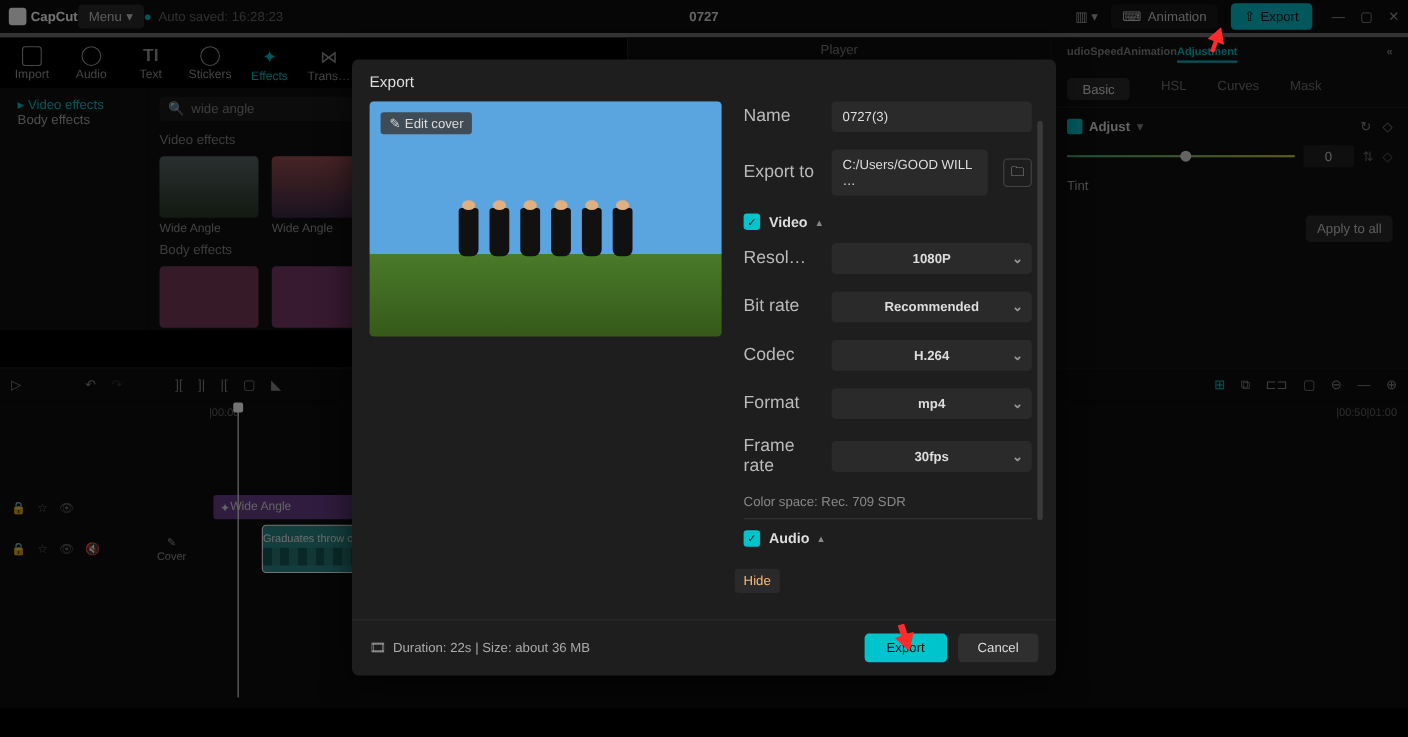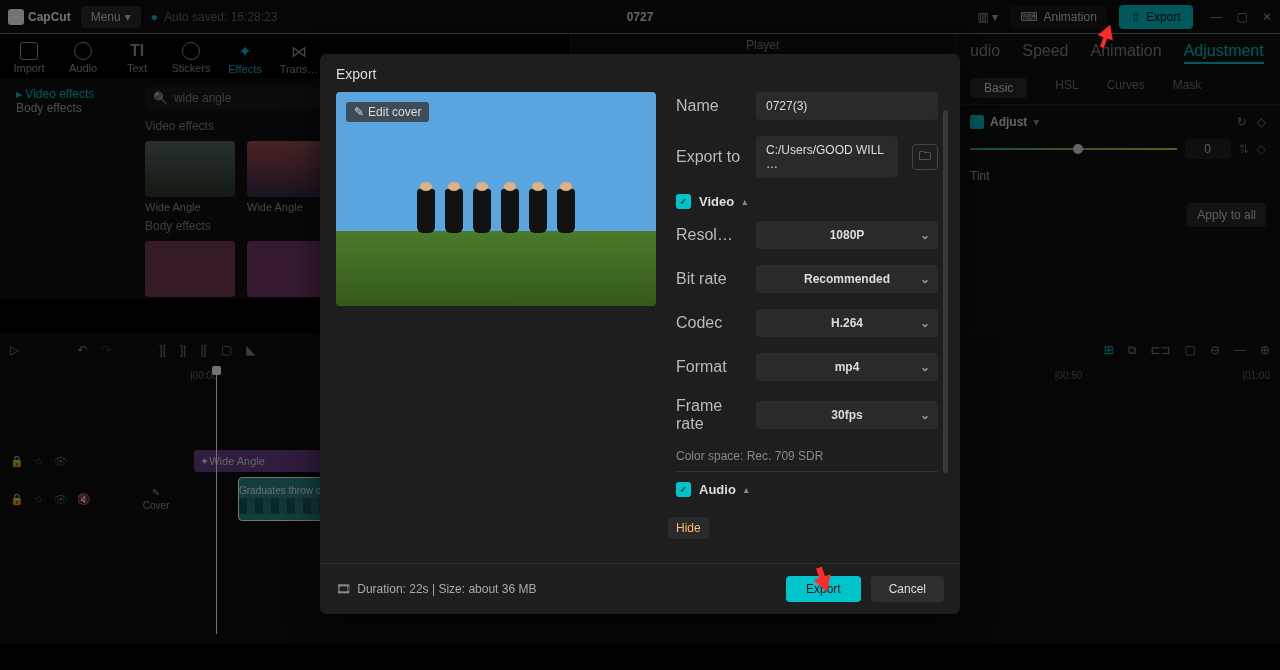--- a/index.html
+++ b/index.html
@@ -1,18 +1,18 @@
 <!DOCTYPE html>
 <html><head>
 <meta charset="utf-8">
 <style>
   * { box-sizing: border-box; margin: 0; padding: 0; font-family: -apple-system, BlinkMacSystemFont, "Segoe UI", Arial, sans-serif; }
   body { width: 1280px; height: 670px; background: #000; color: #ccc; font-size: 12px; overflow: hidden; position: relative; }
 
-  .topbar { height: 34px; background: #0f0f0f; display: flex; align-items: center; padding: 0 8px; gap: 10px; border-bottom: 1px solid #737373; }
+  .topbar { height: 34px; background: #0f0f0f; display: flex; align-items: center; padding: 0 8px; border-bottom: 4px solid #737373; }
   .logo { display: flex; align-items: center; gap: 4px; color: #fff; font-weight: 600; }
   .logo-mark { width: 16px; height: 16px; background: #fff; border-radius: 3px; display: inline-block; }
   .menu-btn { background: #2a2a2a; color: #ccc; padding: 4px 10px; border-radius: 4px; display: flex; align-items: center; gap: 4px; }
   .autosave { color: #6a6a6a; display: flex; align-items: center; gap: 6px; }
   .check { color: #00c4cc; }
   .proj-title { position: absolute; left: 50%; transform: translateX(-50%); color: #ddd; font-weight: 600; }
   .top-right { margin-left: auto; display: flex; align-items: center; gap: 12px; color: #aaa; }
   .shortcuts { display: flex; align-items: center; gap: 6px; background: #1a1a1a; padding: 4px 10px; border-radius: 4px; color: #ccc; }
   .export-btn { background: #00c4cc; color: #111; padding: 5px 12px; border-radius: 4px; display: flex; align-items: center; gap: 5px; font-weight: 500; }
   .win-ctrl { display: flex; gap: 14px; color: #999; margin-left: 6px; }
@@ -32,37 +32,37 @@
   .fx-sub-item.active { color: #00c4cc; }
   .fx-sub-item { color: #aaa; padding-left: 6px; }
 
   .search-row { display: flex; align-items: center; gap: 6px; background: #1c1c1c; margin: 8px 10px 6px; padding: 4px 8px; border-radius: 4px; color: #888; }
   .section-label { color: #888; padding: 4px 10px; font-size: 12px; }
   .thumb-row { display: flex; gap: 12px; padding: 4px 10px 2px; }
   .thumb { width: 90px; }
   .thumb-img { width: 90px; height: 56px; background: #333; border-radius: 4px; }
   .thumb-cap { font-size: 11px; color: #999; padding-top: 4px; }
 
-  .rtabs { display: flex; gap: 22px; padding: 8px 14px; color: #888; font-size: 16px; }
+  .rtabs { display: flex; padding: 8px 14px; color: #888; font-size: 10px; font-weight: bold; }
   .rtabs .act { color: #00c4cc; border-bottom: 2px solid #00c4cc; padding-bottom: 2px; }
   .subtabs { display: flex; gap: 28px; padding: 6px 14px; color: #777; font-size: 12px; border-bottom: 1px solid #222; }
   .subtabs .act { background: #2a2a2a; color: #ddd; padding: 3px 14px; border-radius: 4px; }
   .adjust-sec { padding: 10px 14px; display: flex; flex-direction: column; gap: 10px; }
   .adjust-head { display: flex; align-items: center; gap: 6px; }
   .adjust-head .ck { width: 14px; height: 14px; background: #00c4cc; border-radius: 2px; }
   .slider-row { display: flex; align-items: center; gap: 8px; }
   .slider-track { flex: 1; height: 2px; background: linear-gradient(to right,#4a7,#cc4); position: relative; }
   .slider-th { position: absolute; left: 50%; top: -4px; width: 10px; height: 10px; background: #ddd; border-radius: 50%; }
   .numbox { width: 46px; background: #222; text-align: center; padding: 3px 0; border-radius: 3px; color: #ccc; }
   .apply-all { margin-top: 10px; align-self: flex-end; background: #2a2a2a; padding: 5px 10px; border-radius: 4px; color: #ccc; }
 
   .timeline-tools { height: 30px; background: #0f0f0f; display: flex; align-items: center; padding: 0 10px; gap: 14px; color: #888; border-top: 1px solid #1c1c1c; }
   .tl-right { margin-left: auto; display: flex; gap: 14px; align-items: center; }
   .timeline { flex: 1; background: #0f0f0f; padding: 6px 10px 0 10px; position: relative; }
-  .ruler { height: 18px; color: #666; font-size: 10px; display: flex; gap: 160px; padding-left: 180px; }
+  .ruler { height: 18px; color: #666; font-size: 10px; display: flex; padding-left: 180px; }
   .track { display: flex; align-items: center; height: 26px; gap: 8px; }
   .track-ctrl { width: 120px; display: flex; gap: 10px; color: #666; font-size: 11px; align-items: center; }
   .clip { height: 22px; border-radius: 3px; padding: 0 6px; font-size: 11px; display: flex; align-items: center; overflow: hidden; }
   .fx-clip { background: #6b3f8a; color: #ddd; width: 150px; margin-left: 56px; }
   .vid-clip { background: #2a8a8a; color: #eee; width: 150px; margin-left: 56px; height: 44px; border: 1.5px solid #fff; border-radius: 4px; display: flex; flex-direction: column; justify-content: center; }
   .cover-btn { width: 36px; display: flex; flex-direction: column; align-items: center; color: #999; font-size: 10px; gap: 2px; }
   .playhead { position: absolute; left: 216px; top: 4px; bottom: 10px; width: 1px; background: #fff; }
   .playhead::before { content: ''; position: absolute; top: -2px; left: -4px; width: 9px; height: 9px; background: #fff; border-radius: 2px; }
 
   

